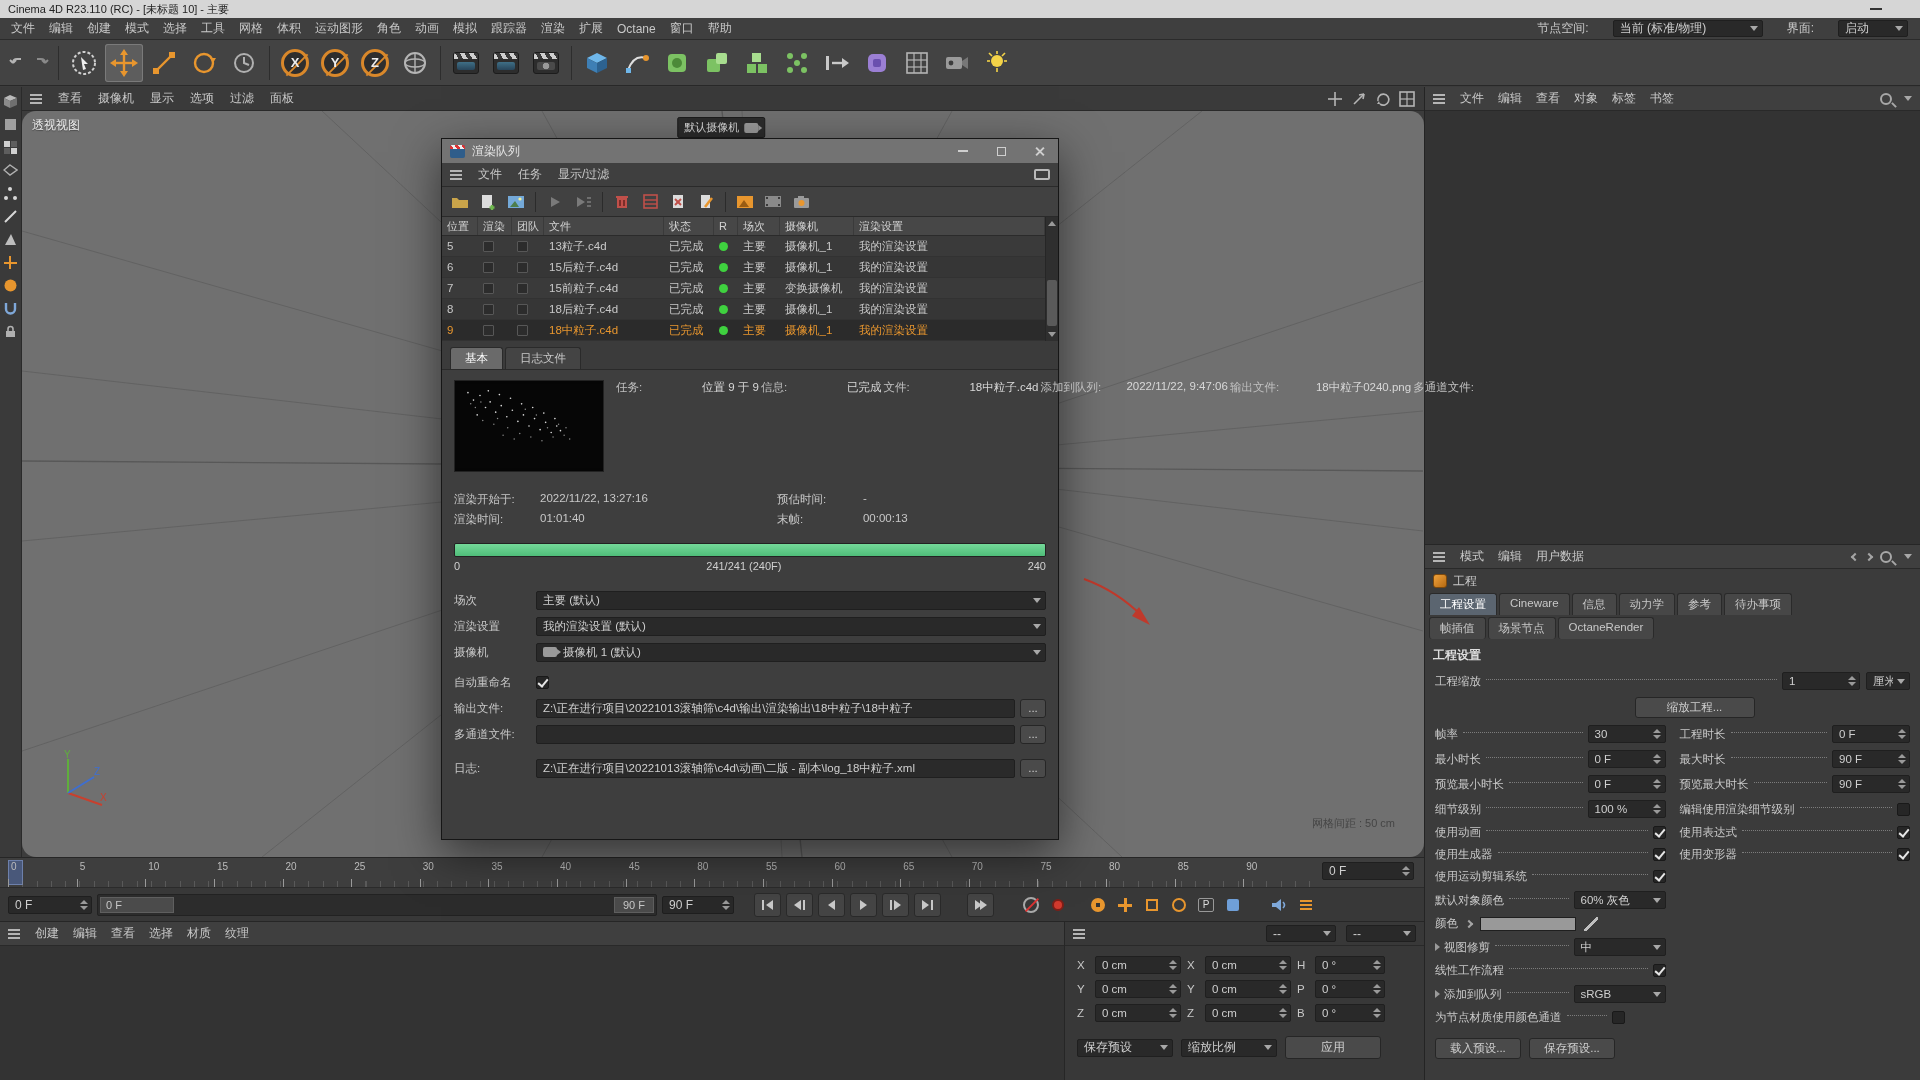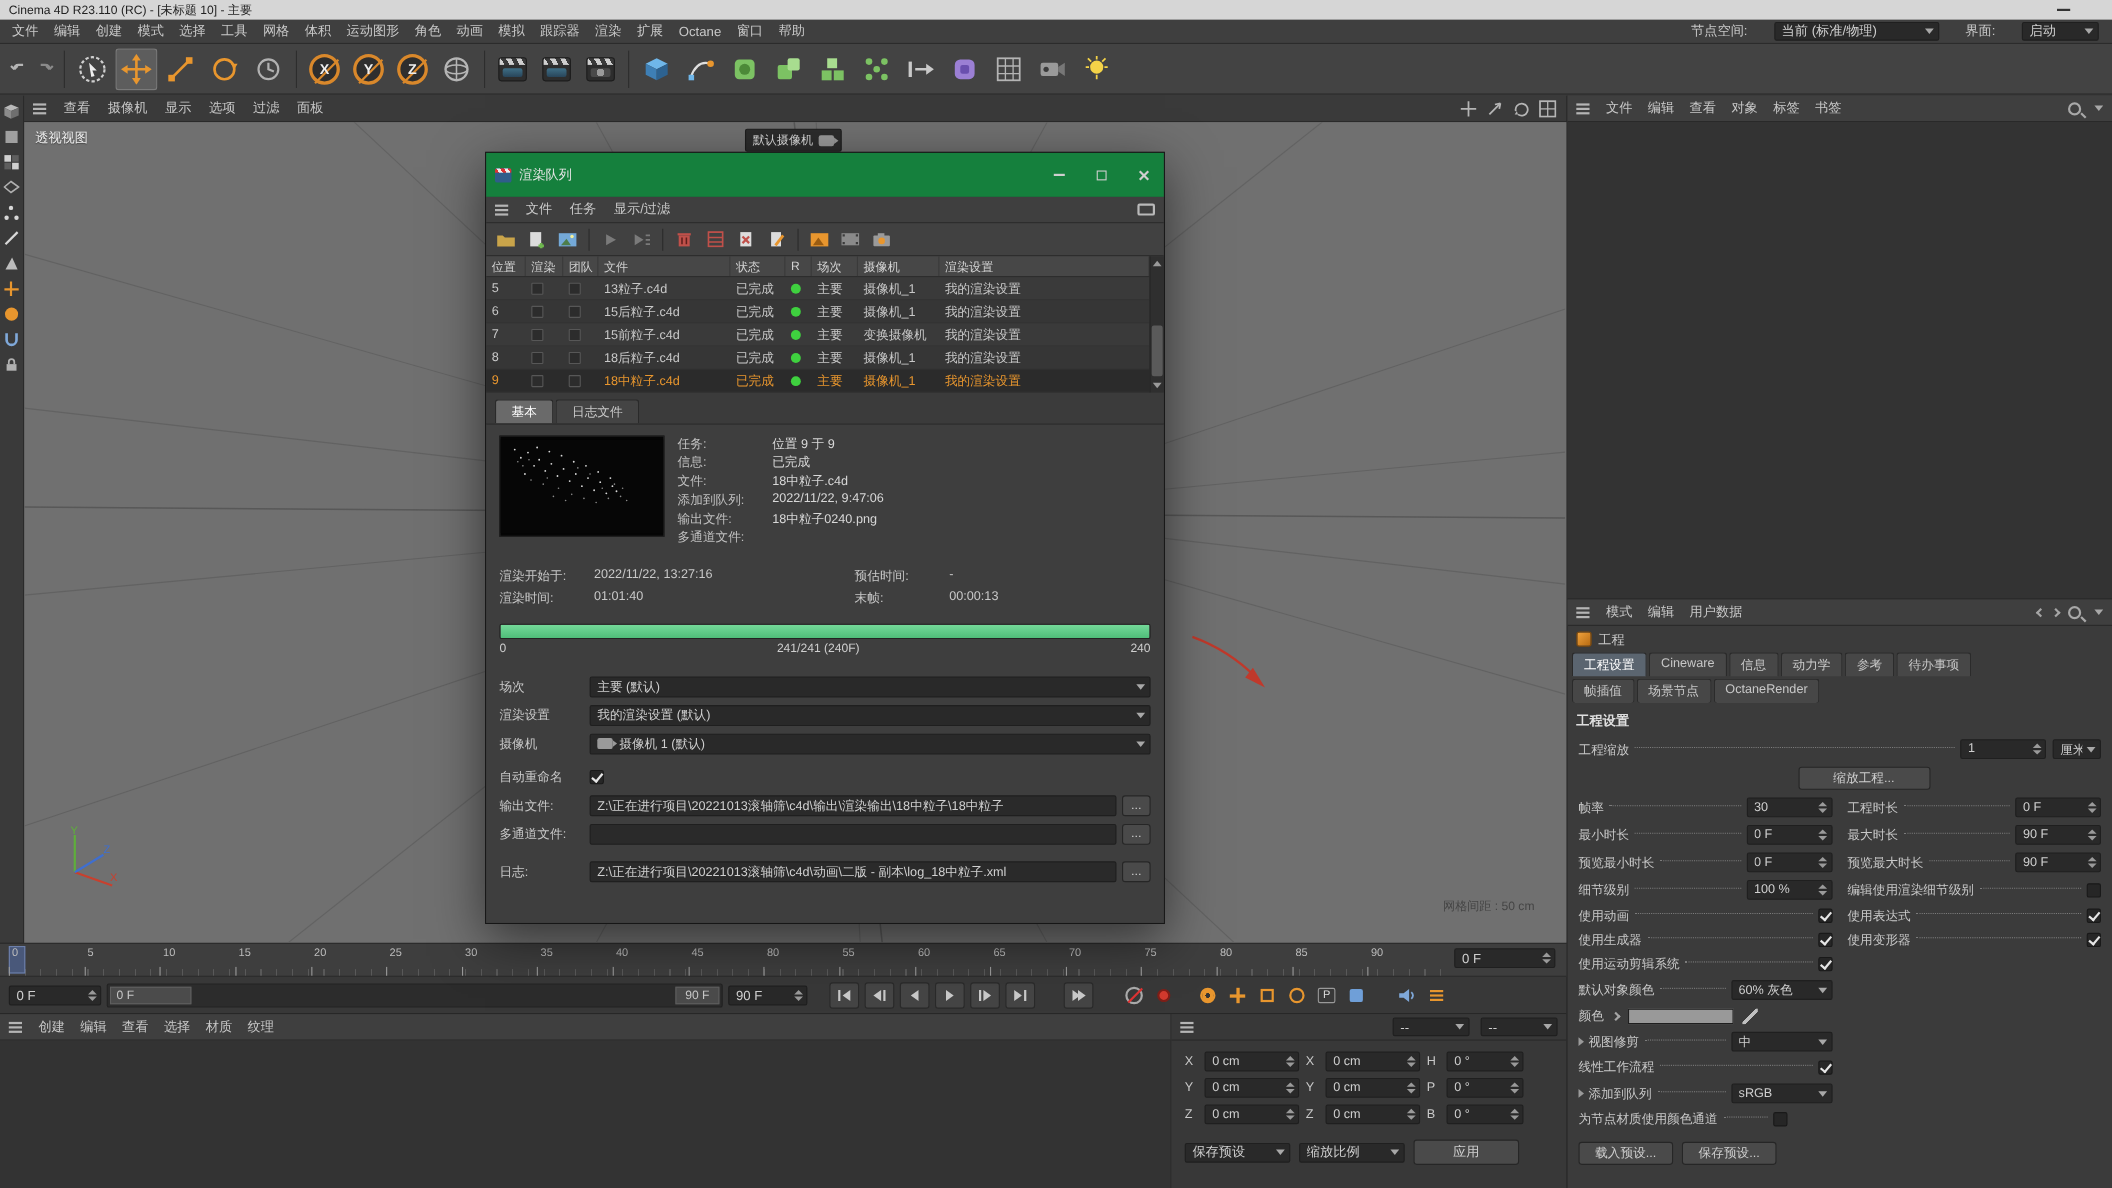--- a/index.html
+++ b/index.html
@@ -60,21 +60,21 @@
 
   
   .vp-wrap{height:770px;display:flex;flex:none;}
   .left-strip{width:22px;background:#3a3a3a;border-right:1px solid #2a2a2a;display:flex;flex-direction:column;align-items:center;padding-top:6px;gap:7px;flex:none;}
   .ls{width:16px;height:16px;display:flex;align-items:center;justify-content:center;}
   .viewport{flex:1;display:flex;flex-direction:column;min-width:0;}
   .vp-menu{height:24px;background:#3a3a3a;border-bottom:1px solid #2a2a2a;display:flex;align-items:center;}
   .vp-menu .mi{padding:2px 8px;}
   .vp-icons{margin-left:auto;display:flex;gap:6px;padding-right:8px;}
   .vpi{width:18px;height:18px;display:flex;align-items:center;justify-content:center;}
-  .vp-canvas{flex:1;position:relative;background:#707070;overflow:hidden;}
+  .vp-canvas{flex:1;position:relative;background:#707070;overflow:hidden;border-radius:14px;}
   .vp-label{position:absolute;left:10px;top:6px;color:#ededed;text-shadow:0 1px 1px #444;}
   .cam-badge{position:absolute;left:50%;transform:translateX(-52%);top:6px;background:#2c2c2c;border:1px solid #1d1d1d;border-radius:2px;color:#dcdcdc;font-size:11px;padding:2px 6px;display:flex;align-items:center;gap:5px;}
   .grid-spacing{position:absolute;right:29px;bottom:26px;color:#454545;font-size:11px;}
   .gizmo{position:absolute;left:28px;bottom:46px;}
   .red-arrow{position:absolute;left:0;top:0;pointer-events:none;}
 
   
   .panel-menu{height:24px;background:#3f3f3f;border-bottom:1px solid #292929;display:flex;align-items:center;flex:none;}
   .panel-menu .mi{padding:2px 7px;}
   .p-icons{margin-left:auto;display:flex;align-items:center;gap:8px;padding-right:8px;}
@@ -143,21 +143,21 @@
   .coord-head{height:24px;display:flex;align-items:center;gap:10px;border-bottom:1px solid #292929;padding-right:8px;}
   .coord-head .ddl{width:70px;height:17px;}
   .coord-grid{display:grid;grid-template-columns:12px 86px 12px 86px 12px 70px;gap:6px 6px;padding:10px 12px 4px 12px;align-items:center;font-size:11.5px;}
   .coord-grid .fld{height:18px;}
   .coord-foot{display:flex;gap:8px;padding:10px 12px;align-items:center;}
   .coord-foot .ddl{width:96px;}
   .coord-foot .btn{width:96px;padding:2px 0;}
 
   
   .dialog{position:absolute;left:441px;top:138px;width:618px;height:702px;background:#3b3b3b;border:1px solid #161616;box-shadow:0 14px 44px rgba(0,0,0,.55);z-index:50;display:flex;flex-direction:column;}
-  .dlg-title{height:40px;background:#15803d;display:flex;align-items:center;padding-left:8px;color:#e4e4e4;flex:none;}
+  .dlg-title{height:24px;background:#737373;display:flex;align-items:center;padding-left:8px;color:#e4e4e4;flex:none;}
   .dlg-ic{width:15px;height:13px;background:#2f5d8a;border-radius:2px;position:relative;margin-right:7px;overflow:hidden;}
   .dlg-ic::before{content:"";position:absolute;top:0;left:0;right:0;height:4px;background:repeating-linear-gradient(60deg,#d33 0 3px,#eee 3px 6px);}
   .dlg-btns{margin-left:auto;display:flex;height:100%;}
   .dlg-btn{width:38px;display:flex;align-items:center;justify-content:center;}
   .gmin{width:10px;height:2px;background:#cfcfcf;}
   .gmax{width:9px;height:9px;border:1.5px solid #cfcfcf;}
   .gclose{position:relative;width:11px;height:11px;}
   .gclose::before,.gclose::after{content:"";position:absolute;left:5px;top:0;width:2px;height:11px;background:#cfcfcf;}
   .gclose::before{transform:rotate(45deg);}
   .gclose::after{transform:rotate(-45deg);}
@@ -194,21 +194,21 @@
   .varr.dn i{border-top:5px solid #9a9a9a;}
   .vtrack{flex:1;position:relative;}
   .vthumb{position:absolute;left:1px;right:1px;bottom:2px;height:46px;background:#5a5a5a;border-radius:2px;}
 
   .dlg-tabs{display:flex;gap:2px;padding:6px 8px 0 8px;background:#3b3b3b;flex:none;}
   .dtab{padding:3px 14px;background:#444;border:1px solid #2a2a2a;border-bottom:none;border-radius:3px 3px 0 0;font-size:11.5px;}
   .dtab.active{background:#6a6a6a;color:#fff;}
   .dlg-content{flex:1;border-top:1px solid #2a2a2a;background:#3e3e3e;padding:10px 12px;display:flex;flex-direction:column;font-size:11.5px;min-height:0;}
   .info-block{display:flex;gap:12px;flex:none;}
   .thumb{width:150px;height:92px;border:1px solid #222;background:#050505;flex:none;}
-  .info-rows{flex:1;display:flex;flex-direction:column;gap:2px;}
+  .info-rows{flex:1;display:flex;gap:2px;}
   .irow{display:flex;height:15px;}
   .ilab{width:86px;flex:none;color:#c0c0c0;}
   .ival{flex:1;color:#d8d8d8;white-space:nowrap;overflow:hidden;}
   .timing{display:grid;grid-template-columns:1.2fr 1fr;row-gap:5px;margin-top:20px;flex:none;}
   .trow2{display:flex;}
   .tlab{width:86px;flex:none;}
   .pwrap{margin-top:16px;flex:none;}
   .pbar{height:14px;background:#2a2a2a;border:1px solid #222;border-radius:2px;overflow:hidden;}
   .pfill{height:100%;width:100%;background:linear-gradient(180deg,#74d999,#4fbd79);}
   .plabels{display:flex;justify-content:space-between;margin-top:3px;font-size:11px;color:#cfcfcf;}

